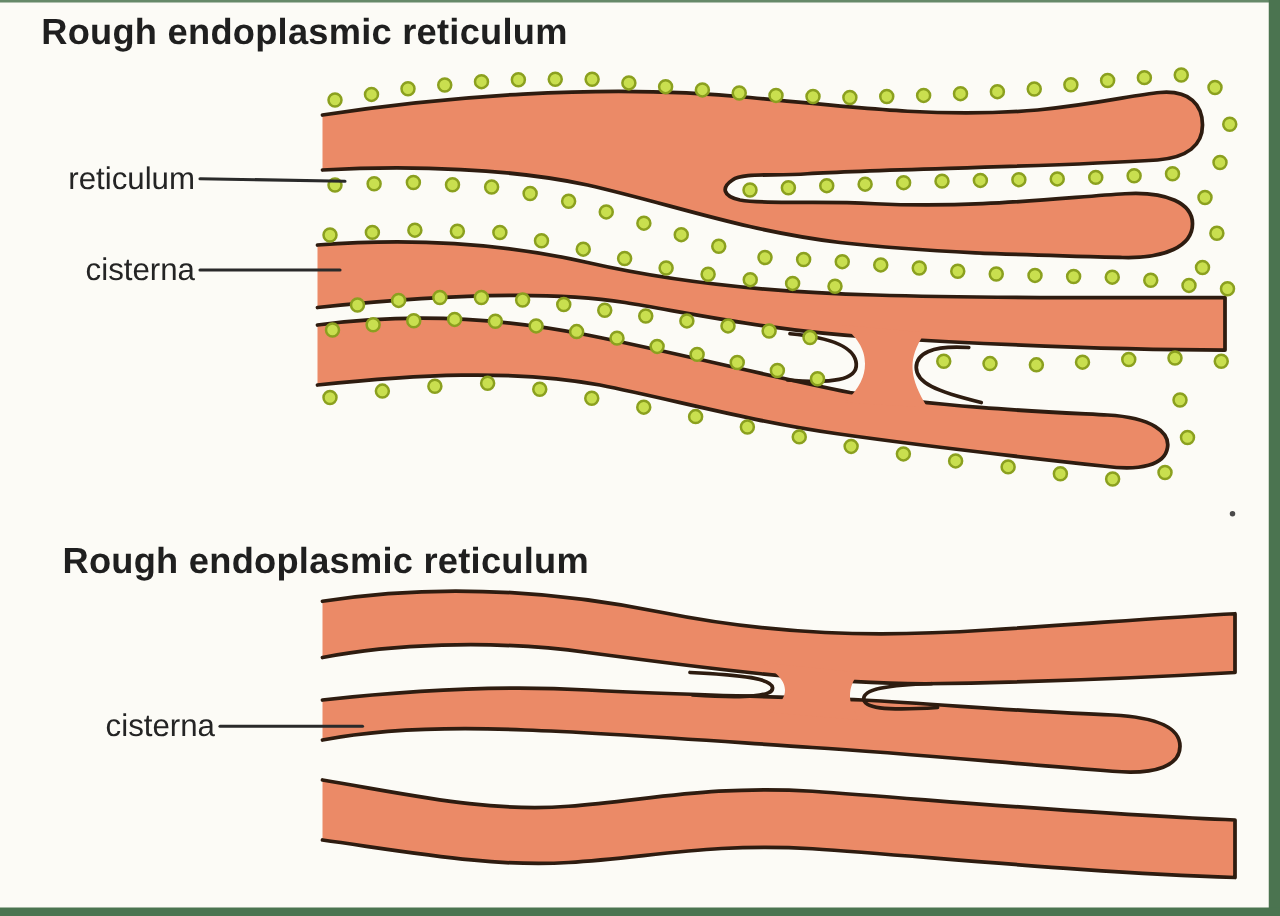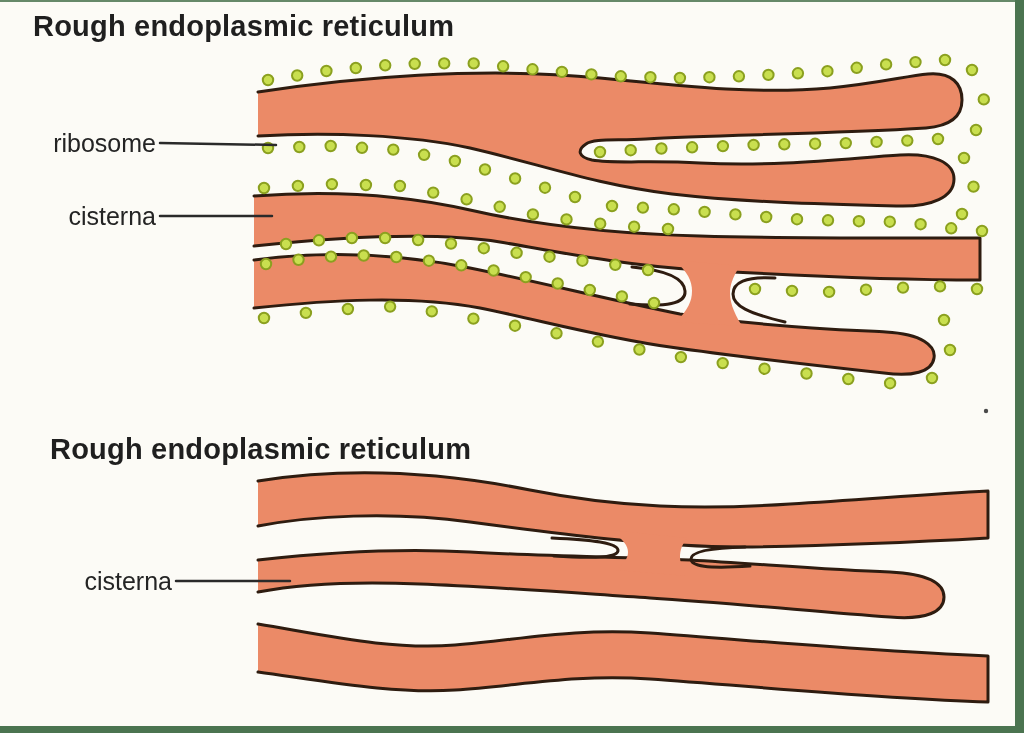--- a/index.html
+++ b/index.html
@@ -198,21 +198,21 @@
         <path d="M 160,143 L 276,145"></path>
         <path d="M 160,216 L 272,216"></path>
         <path d="M 176,581 L 290,581"></path>
       </g>
 
       <circle cx="986" cy="411" r="2.2" fill="#4a4a4a" stroke="none"></circle>
     </g>
   </svg>
 
   <div id="rough-title" class="title">Rough endoplasmic reticulum</div>
-  <div id="ribosome-label" class="label">ribosome</div>
+  <div id="ribosome-label" class="label">reticulum</div>
   <div id="cisterna-rough-label" class="label">cisterna</div>
   <div id="smooth-title" class="title">Rough endoplasmic reticulum</div>
   <div id="cisterna-smooth-label" class="label">cisterna</div>
 
   <div id="edge-top" class="edge-strip"></div>
   <div id="edge-right" class="edge-strip"></div>
   <div id="edge-bottom" class="edge-strip"></div>
 </div>
 
 </body></html>

